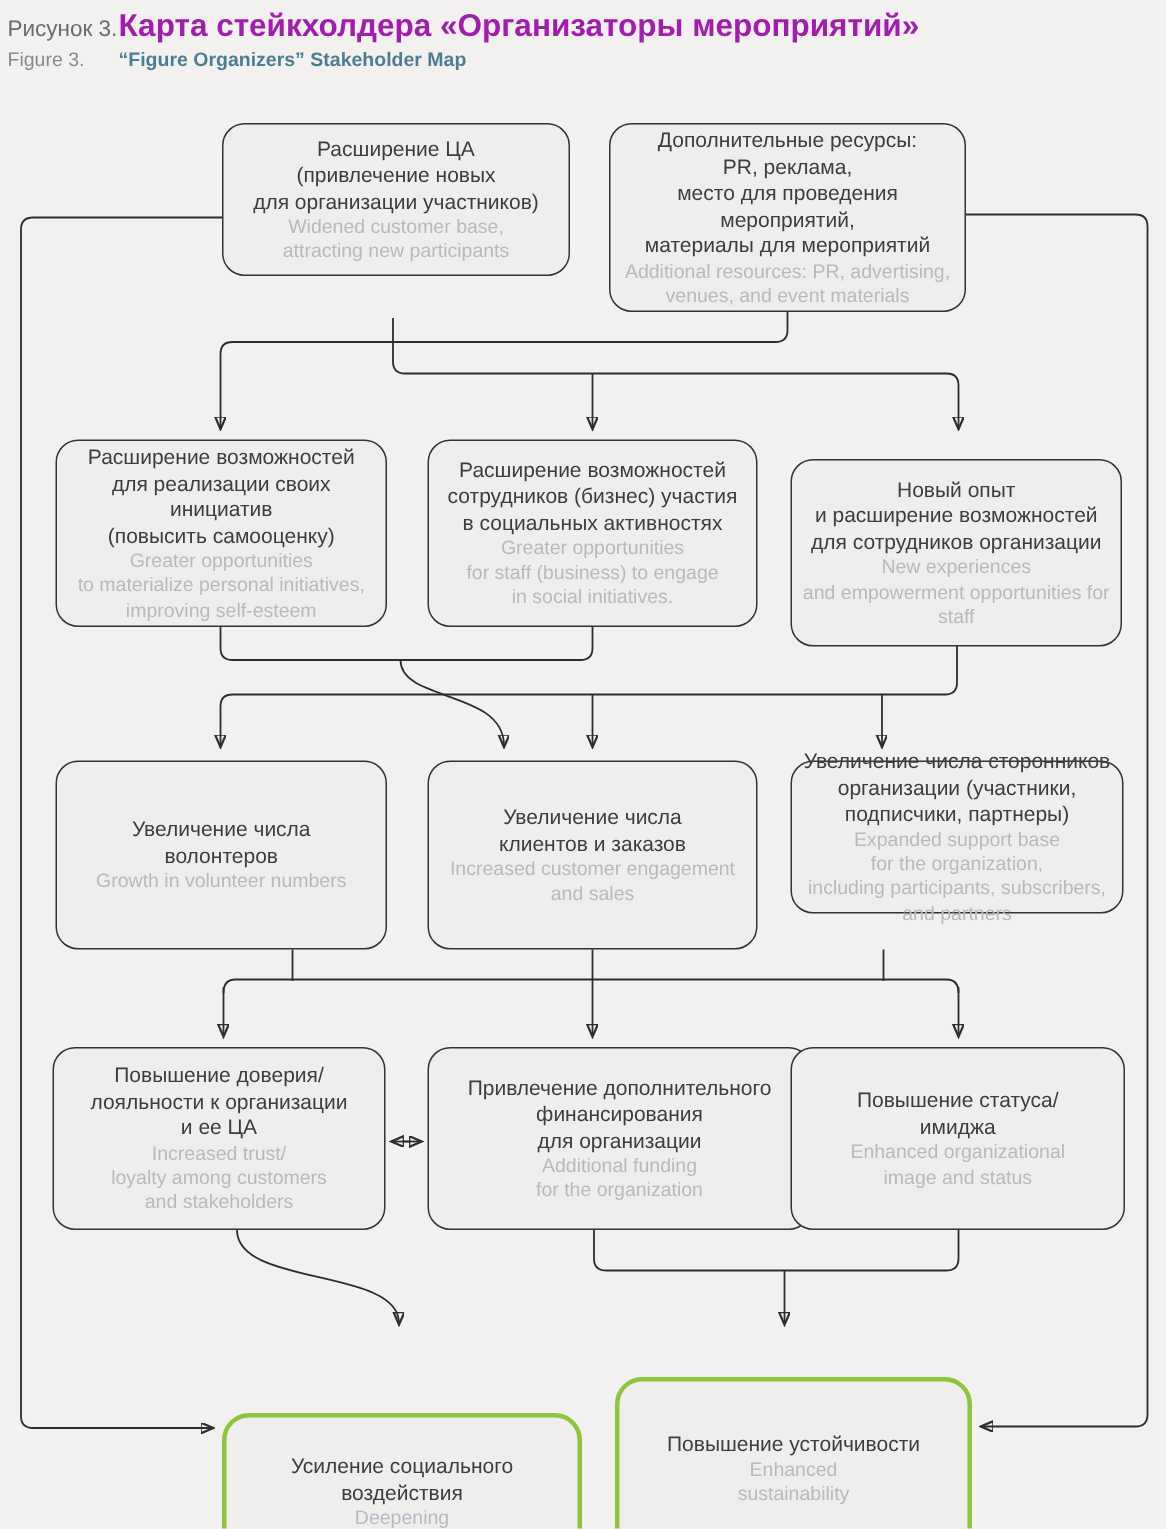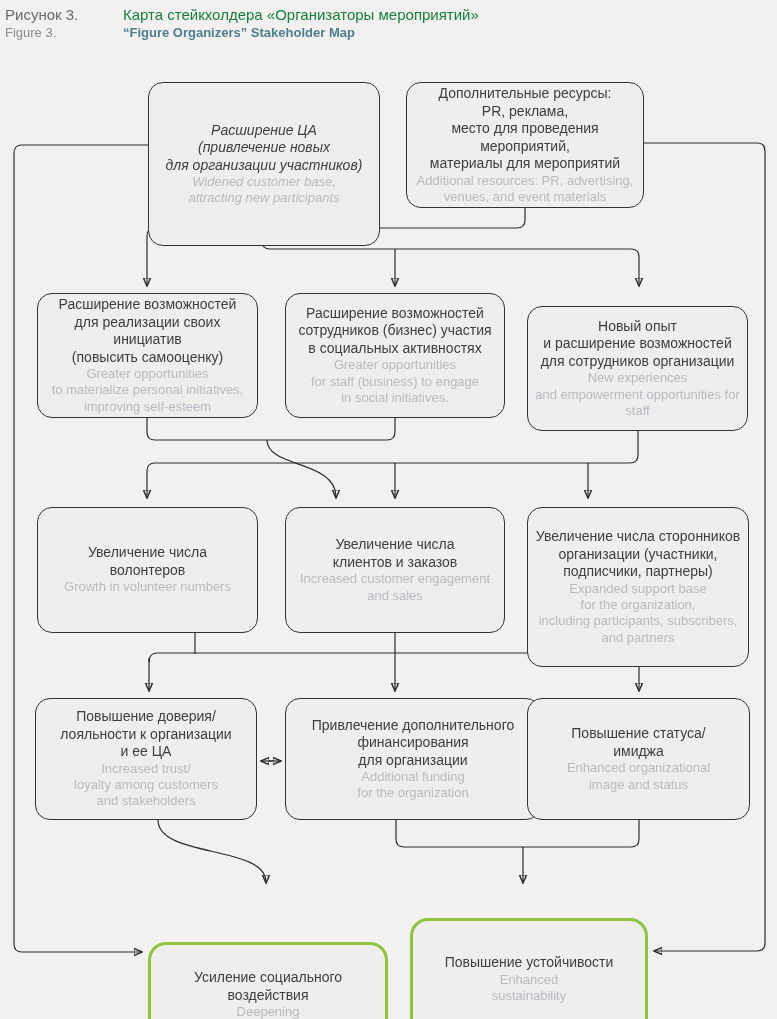--- a/index.html
+++ b/index.html
@@ -6,23 +6,23 @@
   body{
     width:777px;height:1019px;
     background:#f2f1ef;
     font-family:"Liberation Sans","DejaVu Sans",sans-serif;
     position:relative;overflow:hidden;
   }
   .stage{position:absolute;left:0;top:0;width:777px;height:1019px;}
 
   
   .header{position:absolute;left:5px;top:6px;width:760px;}
-  .h-row{display:flex;align-items:baseline;gap:44px;}
+  .h-row{display:flex;align-items:baseline;}
   .h-label-ru{width:74px;flex:0 0 74px;font-size:15px;color:#6b6b6b;}
-  .h-title-ru{font-size:15px;font-weight:normal;color:#15803d;}
+  .h-title-ru{font-size:21px;font-weight:bold;color:#a21caf;}
   .h-row2{margin-top:2px;}
   .h-label-en{width:74px;flex:0 0 74px;font-size:13px;color:#8a8a8a;}
   .h-title-en{font-size:13px;font-weight:bold;color:#4d7d90;}
 
   
   svg.wires{position:absolute;left:0;top:0;width:777px;height:1019px;}
   svg.wires path{fill:none;stroke:#2d2d2d;stroke-width:1.2;}
 
   
   .node{
@@ -96,21 +96,21 @@
     <path d="M269,761 H280" marker-end="url(#arw)"></path>
     <path d="M519,761 H512" marker-end="url(#arw)"></path>
     <path d="M515,761 H522" marker-end="url(#arw)"></path>
 
     <path d="M158,820 C158,858 266,845 266,882" marker-end="url(#arw)"></path>
 
     <path d="M396,820 V839 Q396,847 404,847 H631 Q639,847 639,839 V820"></path>
     <path d="M523,847 V882" marker-end="url(#arw)"></path>
   </svg>
 
-  <div class="node" style="left:148px;top:82px;width:232px;height:164px;font-style:italic;">
+  <div class="node" style="left:148px;top:82px;width:232px;height:102px;">
     <div class="ru">Расширение ЦА
 (привлечение новых
 для организации участников)</div>
     <div class="en">Widened customer base,
 attracting new participants</div>
   </div>
 
   <div class="node" style="left:406px;top:82px;width:238px;height:126px;">
     <div class="ru">Дополнительные ресурсы:
 PR, реклама,
@@ -154,21 +154,21 @@
     <div class="en">Growth in volunteer numbers</div>
   </div>
 
   <div class="node" style="left:285px;top:507px;width:220px;height:126px;">
     <div class="ru">Увеличение числа
 клиентов и заказов</div>
     <div class="en">Increased customer engagement
 and sales</div>
   </div>
 
-  <div class="node" style="left:527px;top:507px;width:222px;height:160px;align-items:center;">
+  <div class="node" style="left:527px;top:507px;width:222px;height:102px;align-items:center;">
     <div class="ru">Увеличение числа сторонников
 организации (участники,
 подписчики, партнеры)</div>
     <div class="en">Expanded support base
 for the organization,
 including participants, subscribers,
 and partners</div>
   </div>
 
   <div class="node" style="left:35px;top:698px;width:222px;height:122px;">

